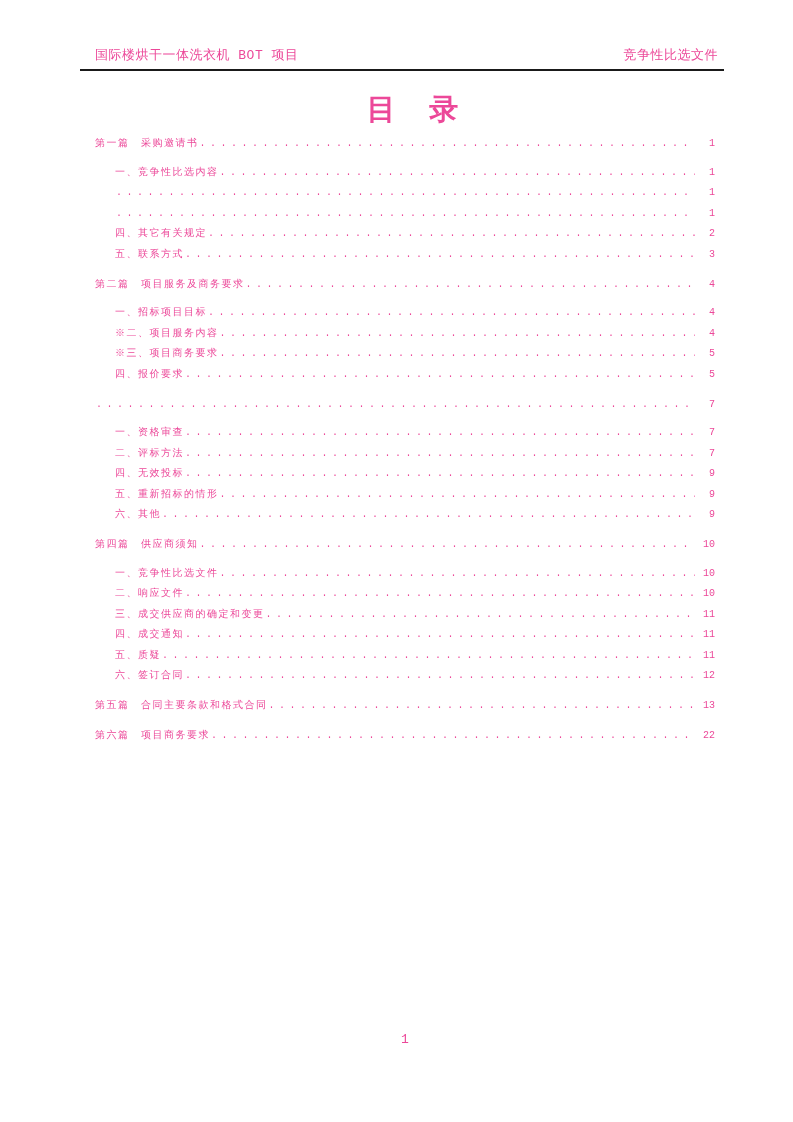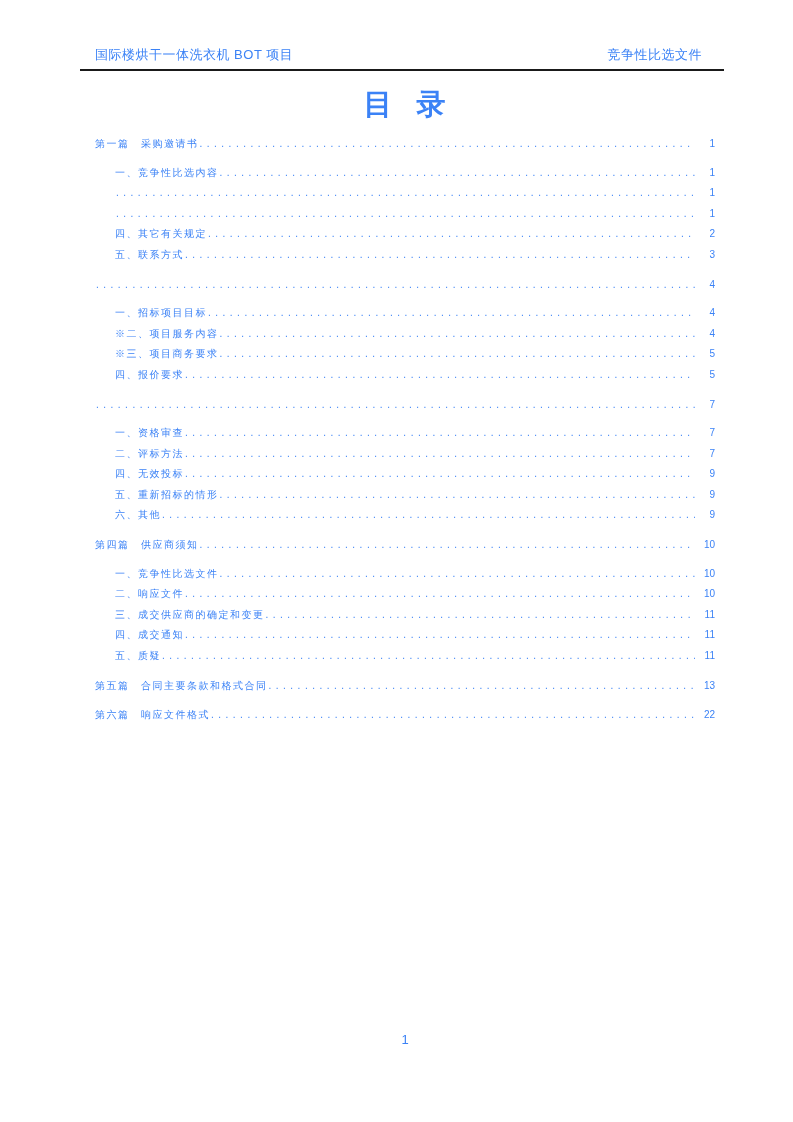--- a/index.html
+++ b/index.html
@@ -5,45 +5,45 @@
   html, body {
     margin: 0;
     padding: 0;
     background: #ffffff;
   }
   .page {
     position: relative;
     width: 793px;
     height: 1122px;
     background: #ffffff;
-    color: #3b82f6;
-    font-family: Liberation Sans, sans-serif;
+    color: #ec4899;
+    font-family: Liberation Mono, monospace;
     overflow: hidden;
   }
   .header {
     position: absolute;
     top: 46px;
     left: 80px;
     width: 644px;
     display: flex;
     justify-content: space-between;
     align-items: baseline;
     font-size: 13px;
     letter-spacing: 0.5px;
     border-bottom: 2px solid #1a1a1a;
     padding-bottom: 5px;
   }
   .header-left { margin-left: 15px; white-space: pre; }
-  .header-right { margin-right: 22px; white-space: pre; text-align: right; }
+  .header-right { margin-right: 6px; white-space: pre; text-align: right; }
   .doc-title {
     position: absolute;
     top: 86px;
     left: 95px;
     width: 620px;
-    margin: 0;
+    margin: 8px;
     text-align: center;
     font-size: 29px;
     line-height: 36px;
     font-weight: bold;
     letter-spacing: 1px;
     word-spacing: 14px;
     white-space: pre;
   }
   .toc {
     position: absolute;
@@ -131,20 +131,21 @@
         <span class="toc-label">四、其它有关规定</span>
         <span class="toc-dots"></span>
         <span class="toc-page">2</span>
       </div>
       <div class="toc-row lvl2">
         <span class="toc-label">五、联系方式</span>
         <span class="toc-dots"></span>
         <span class="toc-page">3</span>
       </div>
       <div class="toc-row lvl1">
+        <span class="toc-label">第二篇　项目服务及商务要求</span>
         <span class="toc-dots"></span>
         <span class="toc-page">4</span>
       </div>
       <div class="toc-row lvl2">
         <span class="toc-label">一、招标项目目标</span>
         <span class="toc-dots"></span>
         <span class="toc-page">4</span>
       </div>
       <div class="toc-row lvl2">
         <span class="toc-label">※二、项目服务内容</span>
@@ -213,27 +214,32 @@
       <div class="toc-row lvl2">
         <span class="toc-label">四、成交通知</span>
         <span class="toc-dots"></span>
         <span class="toc-page">11</span>
       </div>
       <div class="toc-row lvl2">
         <span class="toc-label">五、质疑</span>
         <span class="toc-dots"></span>
         <span class="toc-page">11</span>
       </div>
+      <div class="toc-row lvl2">
+        <span class="toc-label">六、签订合同</span>
+        <span class="toc-dots"></span>
+        <span class="toc-page">12</span>
+      </div>
       <div class="toc-row lvl1">
         <span class="toc-label">第五篇　合同主要条款和格式合同</span>
         <span class="toc-dots"></span>
         <span class="toc-page">13</span>
       </div>
       <div class="toc-row lvl1">
-        <span class="toc-label">第六篇　响应文件格式</span>
+        <span class="toc-label">第六篇　项目商务要求</span>
         <span class="toc-dots"></span>
         <span class="toc-page">22</span>
       </div>
     </div>
 
   <div class="footer">
     <span>1</span>
   </div>
 
 </div>

